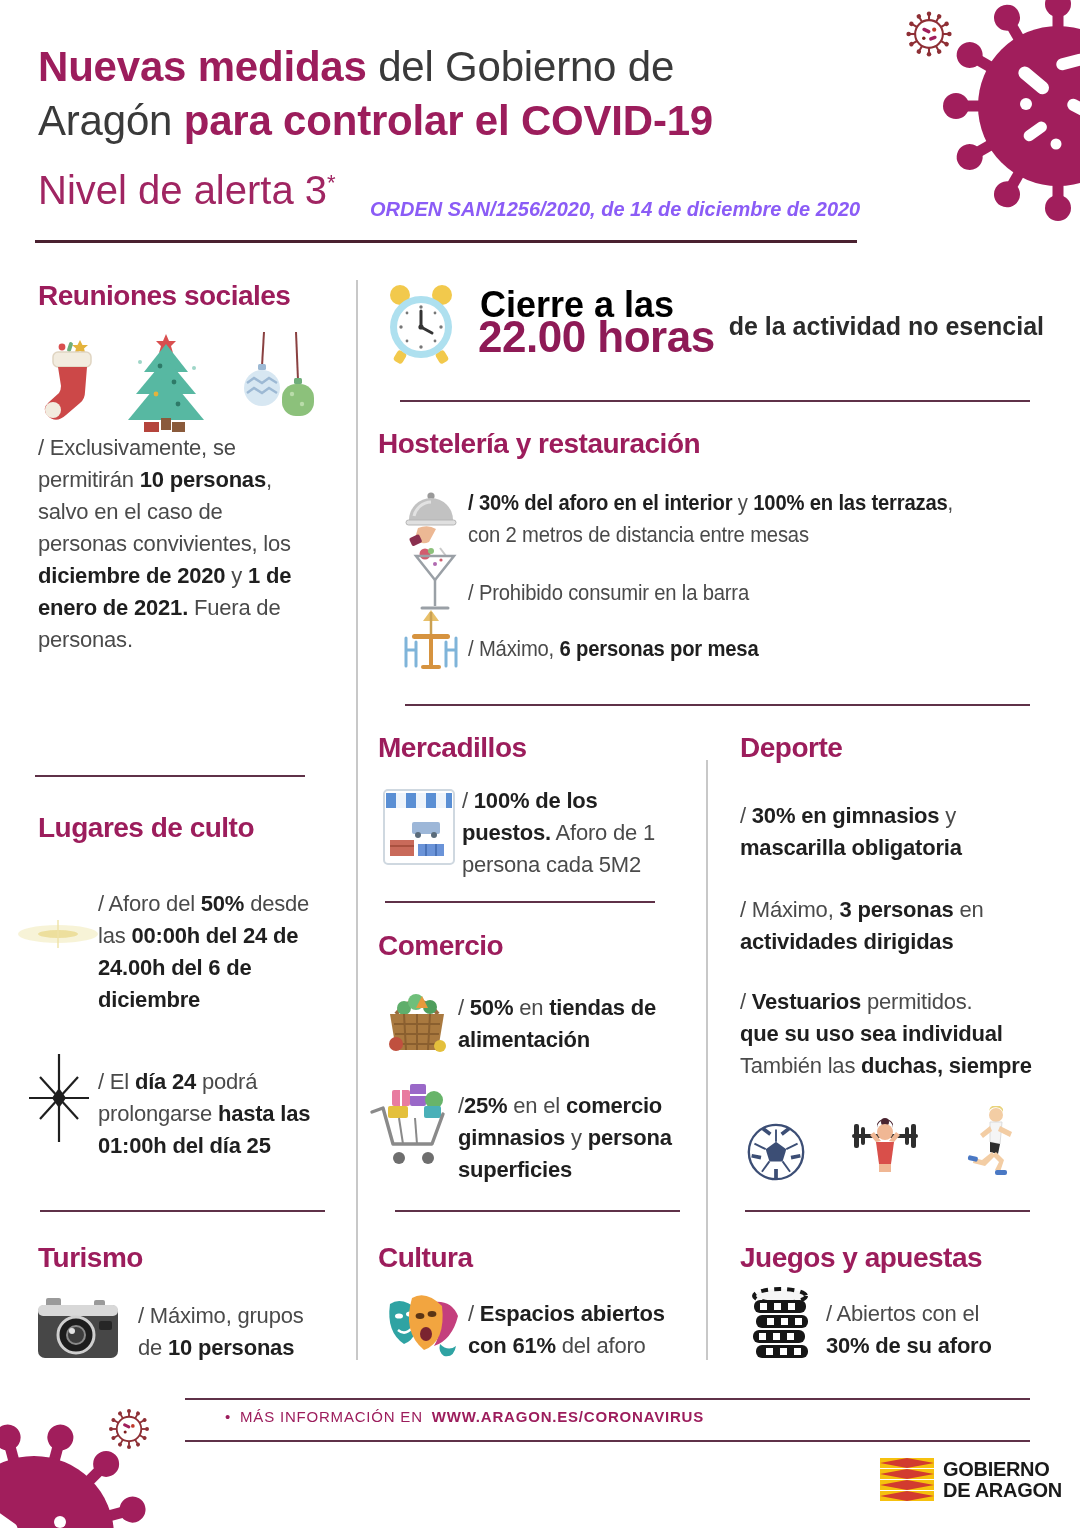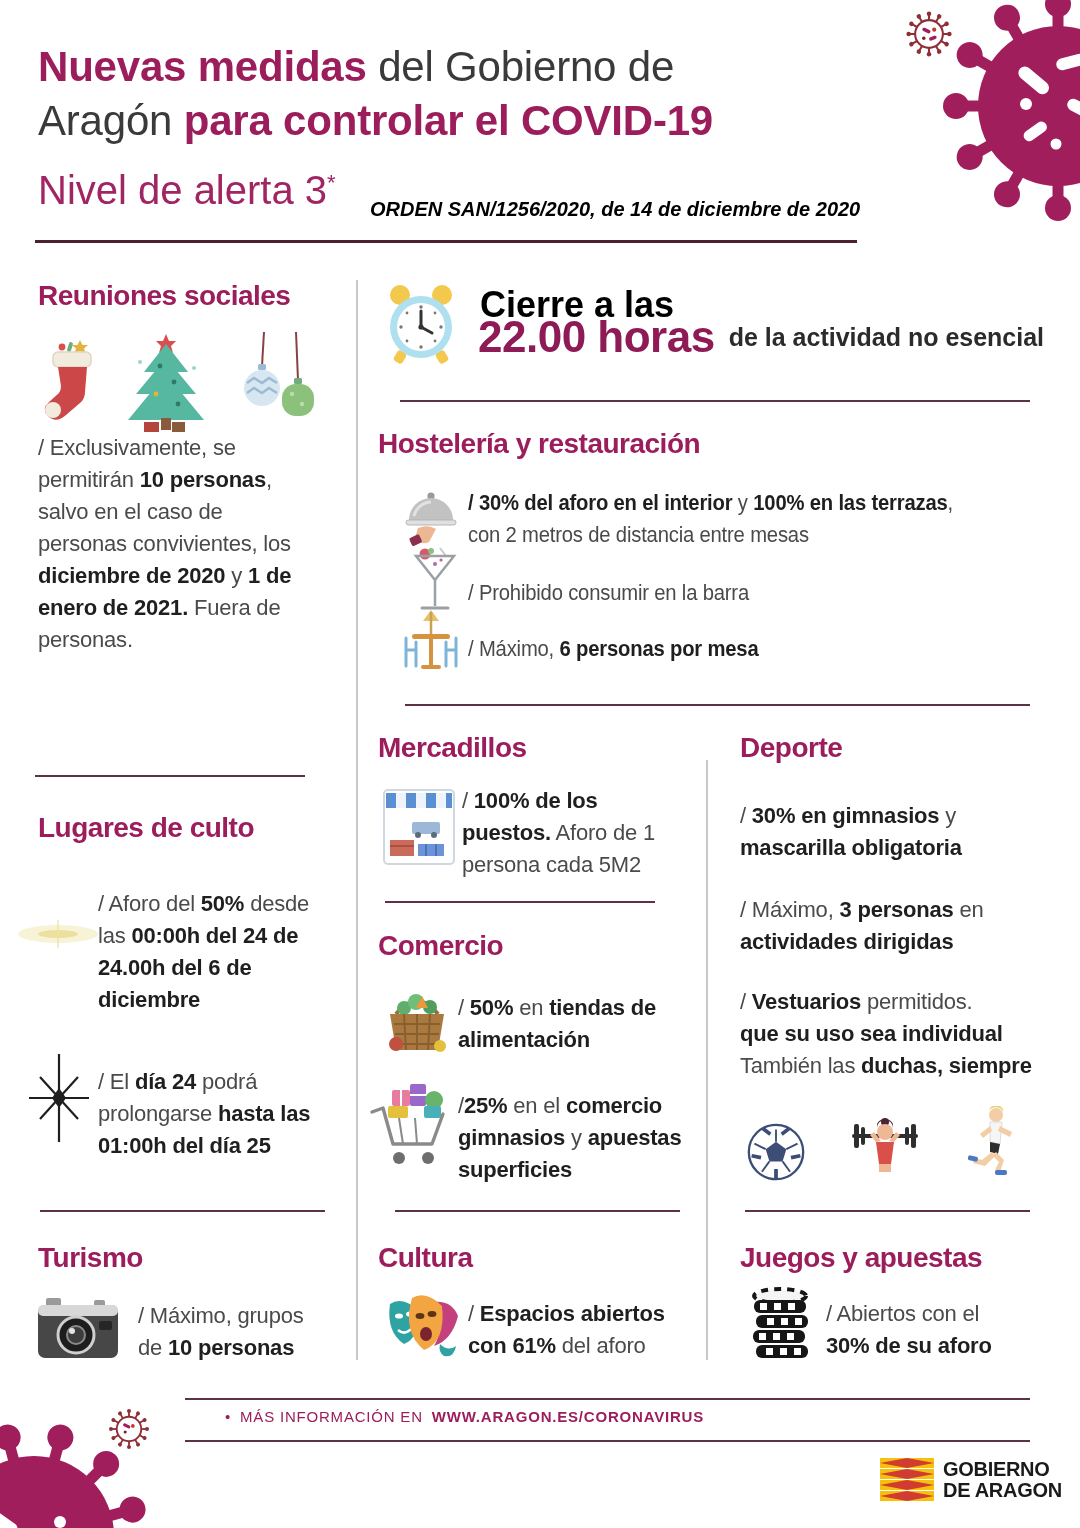--- a/index.html
+++ b/index.html
@@ -6,30 +6,30 @@
   .page{position:relative;width:1080px;height:1528px;background:#fff;overflow:hidden;
         font-family:"Liberation Sans",sans-serif;color:#3c3c3c;}
   .abs{position:absolute;}
   .tline{white-space:nowrap;}
   .sb{font-weight:700;color:#1f1f1f;}
   .sm{font-weight:700;color:#9c1d5c;}
   .title{left:38px;top:40px;width:800px;font-size:42px;line-height:54px;color:#3a3a3a;
          font-weight:400;letter-spacing:-0.2px;}
   .alert{left:38px;top:168px;font-size:40px;color:#a02562;font-weight:400;}
   .alert sup{font-size:22px;}
-  .orden{left:370px;top:198px;font-size:20px;font-style:italic;font-weight:700;color:#000000;}
+  .orden{left:370px;top:198px;font-size:20px;font-style:italic;font-weight:700;color:#8b5cf6;}
   .hrule{left:35px;top:240px;width:822px;height:3px;background:#4a2130;}
   .sec-h{font-size:28px;font-weight:700;color:#9c1d5c;letter-spacing:-0.5px;}
   .body-t{font-size:22px;line-height:32px;color:#4a4a4a;letter-spacing:-0.2px;}
   .hr{position:absolute;height:2px;background:#5f3148;}
   .vr{position:absolute;width:2px;background:#c8c8c8;}
   .condense{transform:scaleX(0.92);transform-origin:left top;}
   .xmas-row{display:flex;align-items:flex-end;gap:22px;}
   .cierre-l1{font-size:36px;font-weight:700;color:#000000;}
-  .cierre-row{display:flex;align-items:center;gap:14px;}
+  .cierre-row{display:flex;align-items:flex-start;gap:14px;}
   .cierre-time{font-size:44px;font-weight:700;color:#8e1a56;letter-spacing:-0.5px;}
   .cierre-suffix{font-size:25px;font-weight:700;color:#2b2b2b;}
   .dep-icons{display:flex;align-items:flex-end;gap:42px;}
   .finfo{display:flex;align-items:center;gap:9px;font-size:15px;letter-spacing:0.8px;color:#9c1d5c;}
   .finfo .url{font-weight:700;}
   .logo{display:flex;align-items:center;gap:9px;}
   .logo-text{font-size:20px;line-height:21px;font-weight:700;color:#1a1a1a;letter-spacing:-0.3px;}
 </style>
 </head>
 <body>
@@ -353,21 +353,21 @@
     <rect x="58" y="24" width="17" height="12" rx="2" fill="#4ab0b8"></rect>
     <rect x="22" y="24" width="20" height="12" rx="2" fill="#e4c03c"></rect>
     <path d="M6 30 L17 26 L27 62 L66 62 L77 32" fill="none" stroke="#8a8a8a" stroke-width="3.4" stroke-linecap="round" stroke-linejoin="round"></path>
     <line x1="33" y1="36" x2="37" y2="62" stroke="#8a8a8a" stroke-width="2"></line>
     <line x1="49" y1="36" x2="51" y2="62" stroke="#8a8a8a" stroke-width="2"></line>
     <circle cx="33" cy="76" r="6" fill="#6e6e6e"></circle>
       <circle cx="62" cy="76" r="6" fill="#6e6e6e"></circle>
   </svg>
   <div class="abs body-t" style="left:458px;top:1090px;width:240px;">
       <div class="tline"><span>/</span><span class="sb">25%</span><span> en el </span><span class="sb">comercio</span></div>
-      <div class="tline"><span class="sb">gimnasios</span><span> y </span><span class="sb">apuestas</span></div>
+      <div class="tline"><span class="sb">gimnasios</span><span> y </span><span class="sb">persona</span></div>
       <div class="tline"><span class="sb">superficies</span></div>
     </div>
 
   <div class="hr" style="left:395px;top:1210px;width:285px;"></div>
 
   <div class="abs sec-h" style="left:378px;top:1242px;">Cultura</div>
 
   <svg class="abs" style="left:382px;top:1288px;" width="80" height="72" viewBox="0 0 80 72">
     <path d="M42 16 Q68 8 76 28 Q70 52 52 58 Q64 40 42 16 Z" fill="#c43f7d"></path>
     <path d="M8 16 Q4 44 22 56 Q38 50 36 22 Q20 8 8 16 Z" fill="#2fa3a3"></path>

